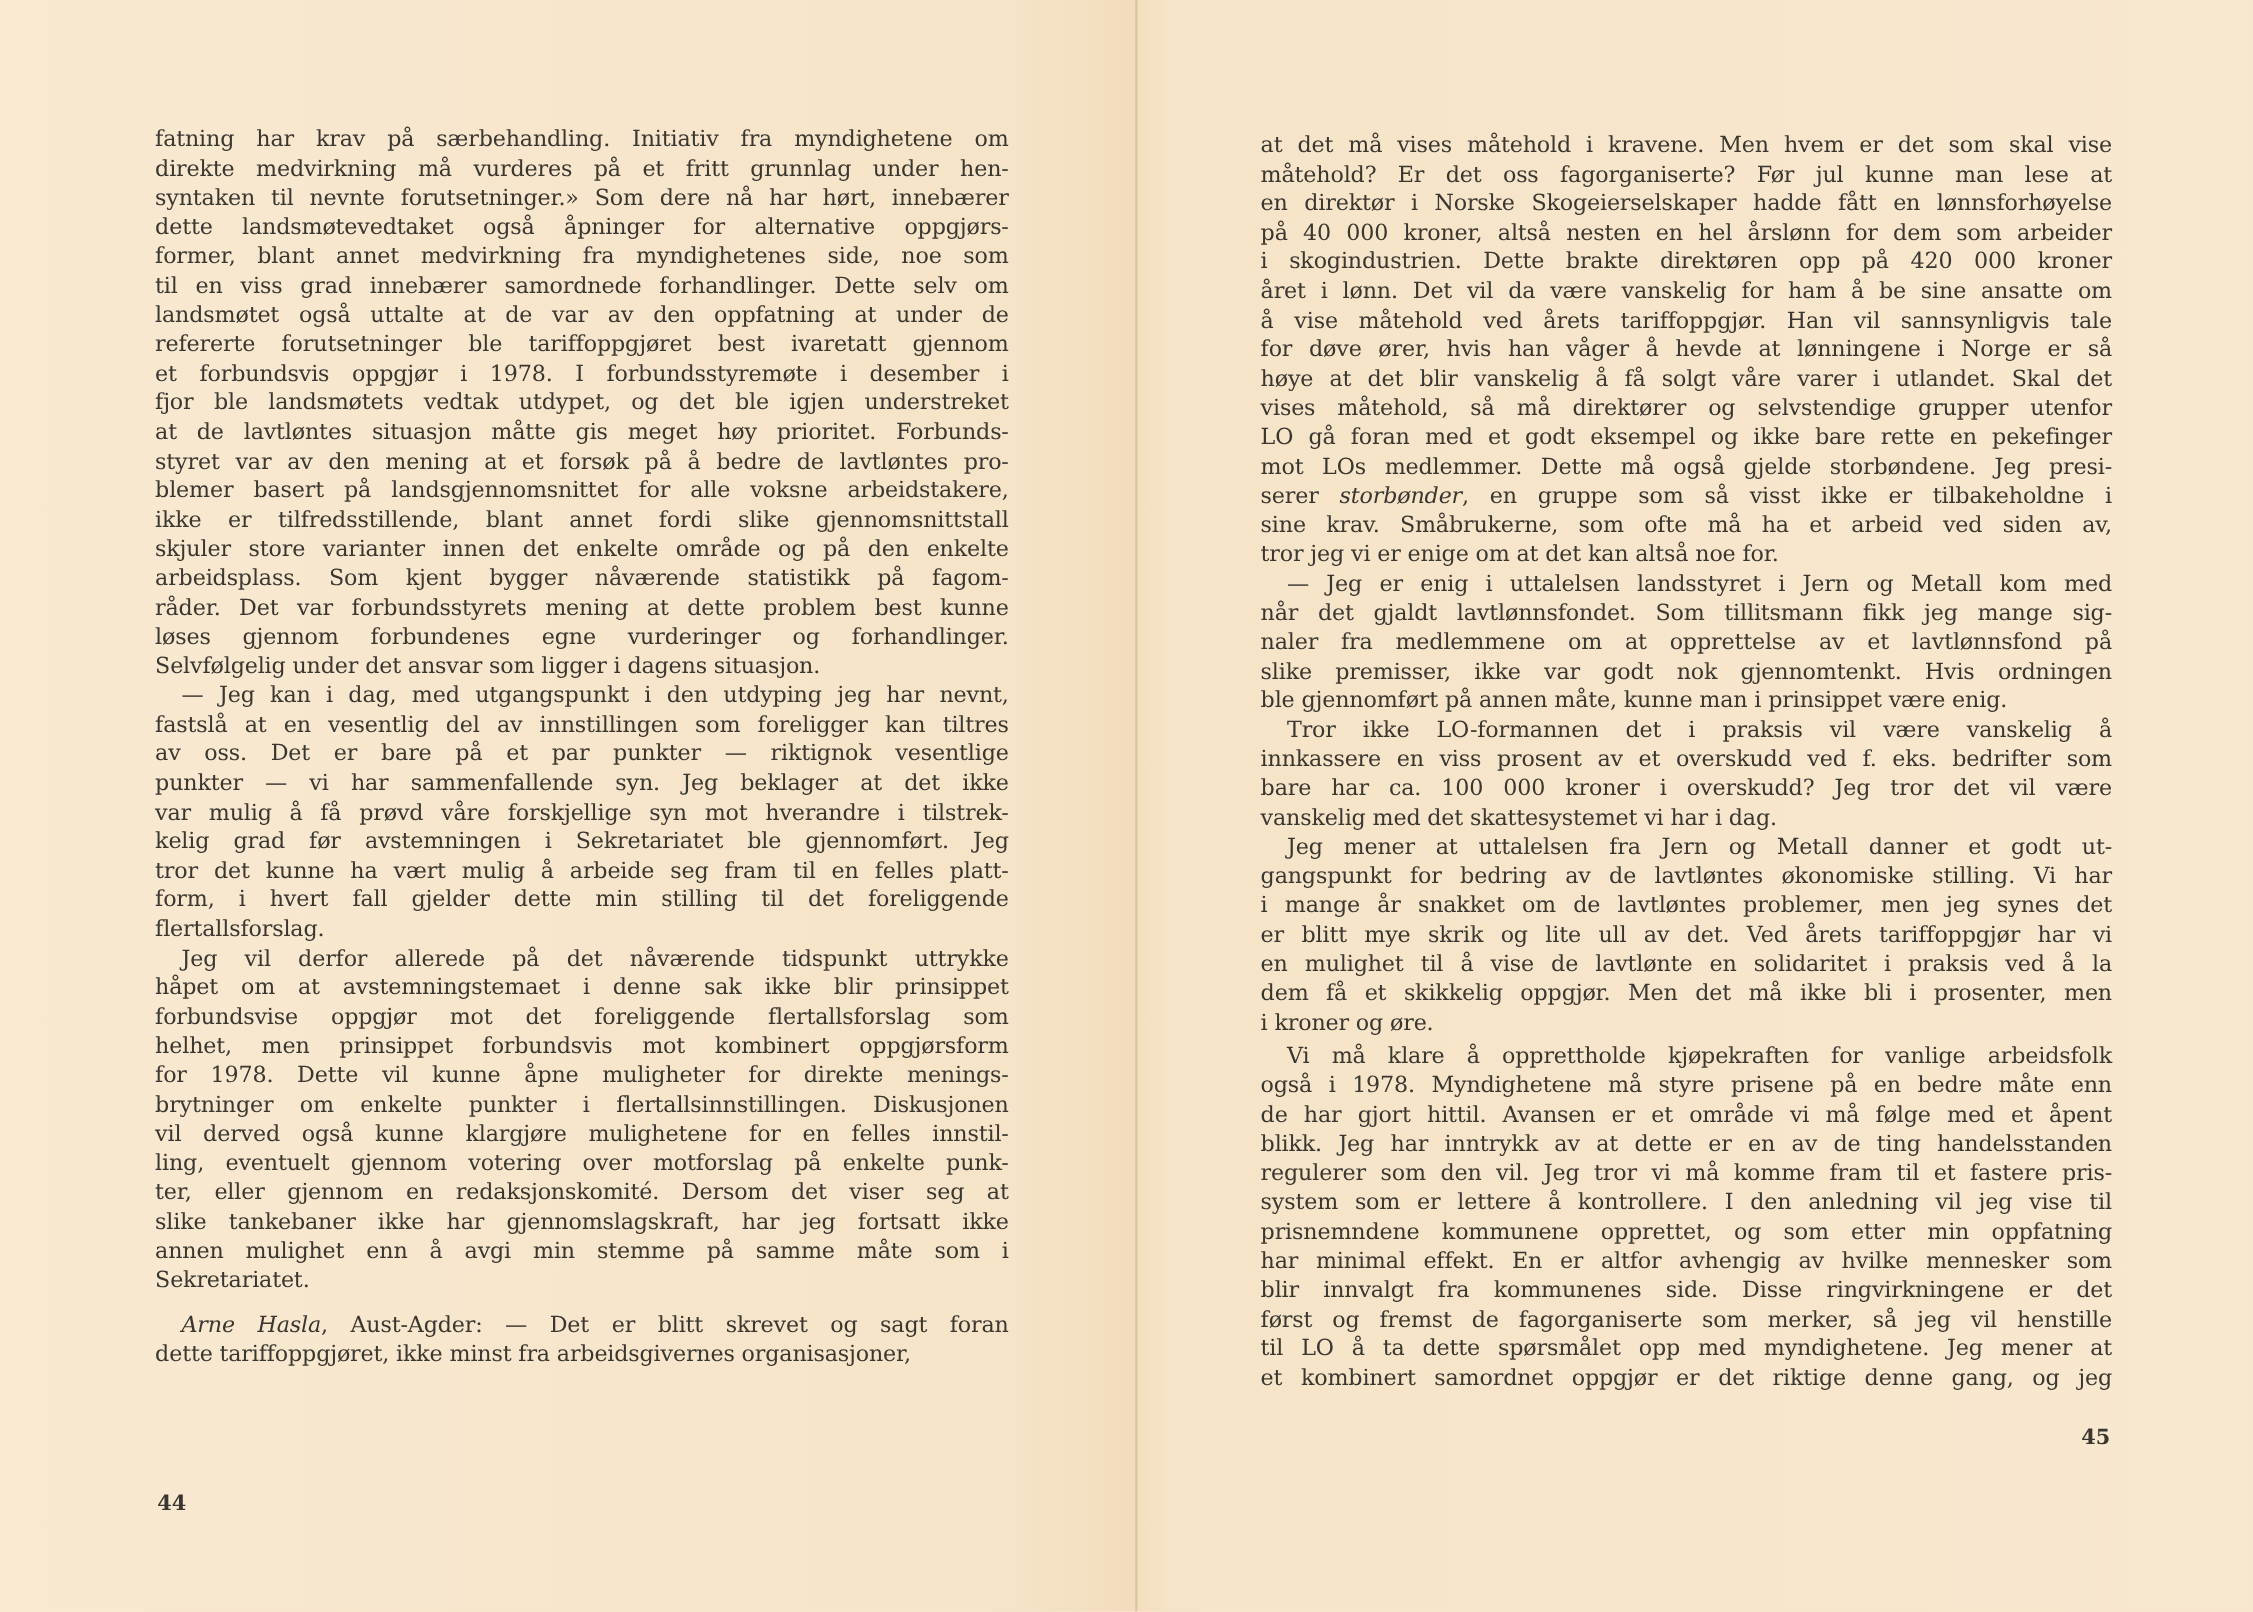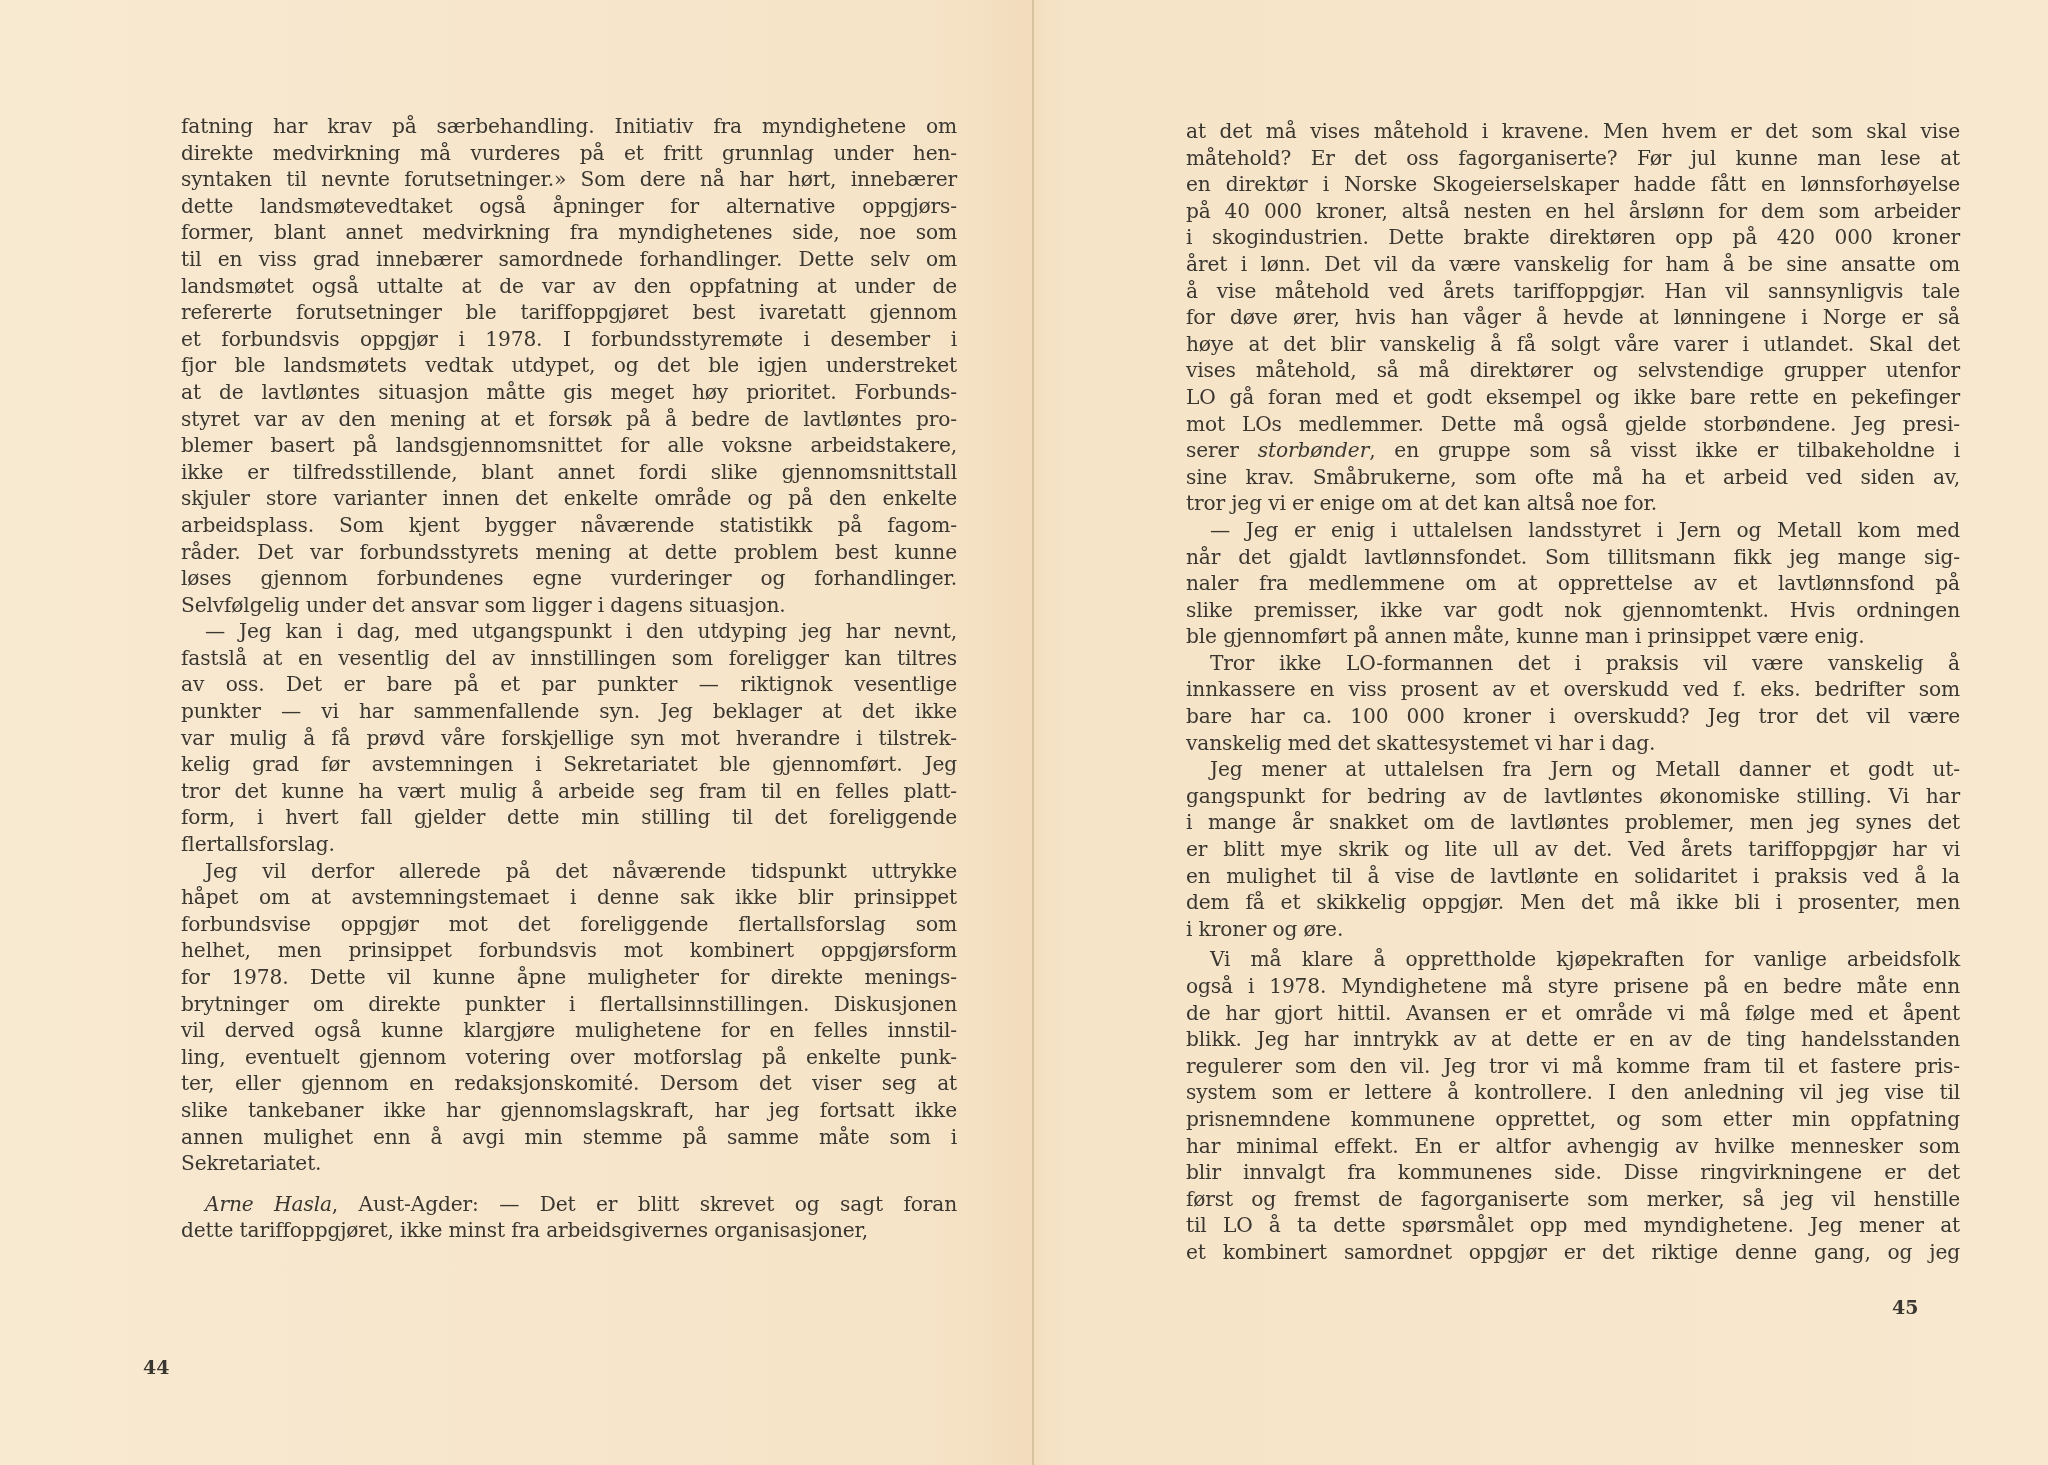--- a/index.html
+++ b/index.html
@@ -33,21 +33,20 @@
       top: 0;
       height: 1465px;
     }
     .page.left { left: 0; width: 1032px; }
     .page.right { left: 1034px; width: 1014px; border-radius: 15px; }
     .text-block {
       position: absolute;
       font-size: 20.2px;
       line-height: 26.6px;
       letter-spacing: -0.15px;
-      margin-left: 40px;
     }
     .page.left .text-block { left: 141px; top: 113px; width: 776px; }
     .page.right .text-block { left: 112px; top: 118px; width: 774px; }
     .line {
       display: block;
       white-space: nowrap;
       text-align: justify;
       text-align-last: justify;
       height: 26.6px;
     }
@@ -104,21 +103,21 @@
         <span class="line">tror det kunne ha vært mulig å arbeide seg fram til en felles platt-</span>
         <span class="line">form, i hvert fall gjelder dette min stilling til det foreliggende</span>
         <span class="line last">flertallsforslag.</span>
       </div>
     <div id="lp2">
         <span class="line indent">Jeg vil derfor allerede på det nåværende tidspunkt uttrykke</span>
         <span class="line">håpet om at avstemningstemaet i denne sak ikke blir prinsippet</span>
         <span class="line">forbundsvise oppgjør mot det foreliggende flertallsforslag som</span>
         <span class="line">helhet, men prinsippet forbundsvis mot kombinert oppgjørsform</span>
         <span class="line">for 1978. Dette vil kunne åpne muligheter for direkte menings-</span>
-        <span class="line">brytninger om direkte punkter i flertallsinnstillingen. Diskusjonen</span>
+        <span class="line">brytninger om enkelte punkter i flertallsinnstillingen. Diskusjonen</span>
         <span class="line">vil derved også kunne klargjøre mulighetene for en felles innstil-</span>
         <span class="line">ling, eventuelt gjennom votering over motforslag på enkelte punk-</span>
         <span class="line">ter, eller gjennom en redaksjonskomité. Dersom det viser seg at</span>
         <span class="line">slike tankebaner ikke har gjennomslagskraft, har jeg fortsatt ikke</span>
         <span class="line">annen mulighet enn å avgi min stemme på samme måte som i</span>
         <span class="line last">Sekretariatet.</span>
       </div>
     <span class="gap"></span>
     <div>
       <span class="line indent"><em>Arne Hasla</em><span>, Aust-Agder: — Det er blitt skrevet og sagt foran</span></span>

